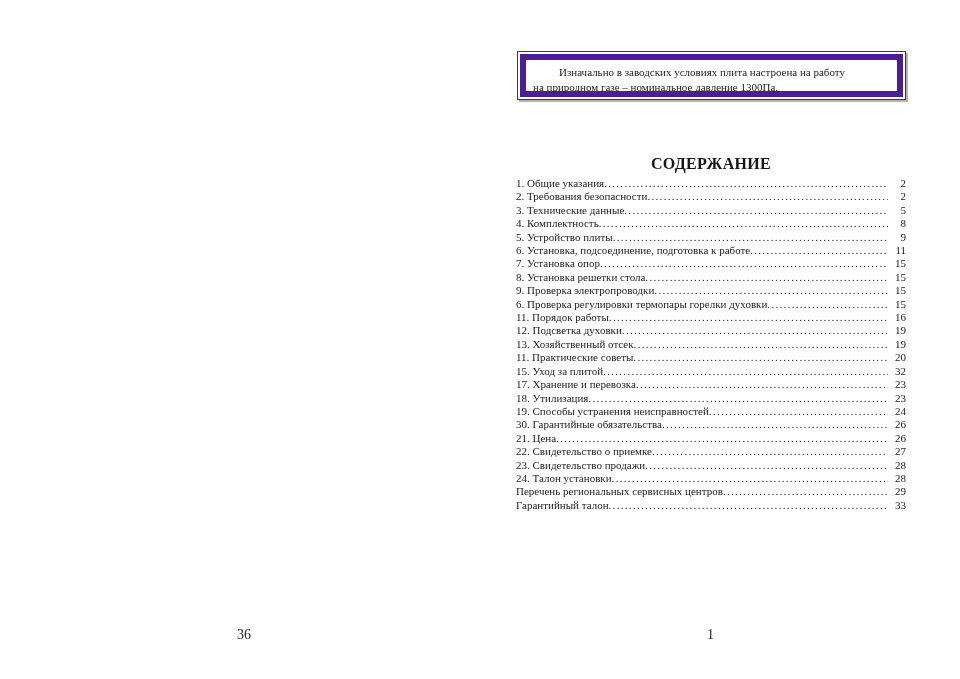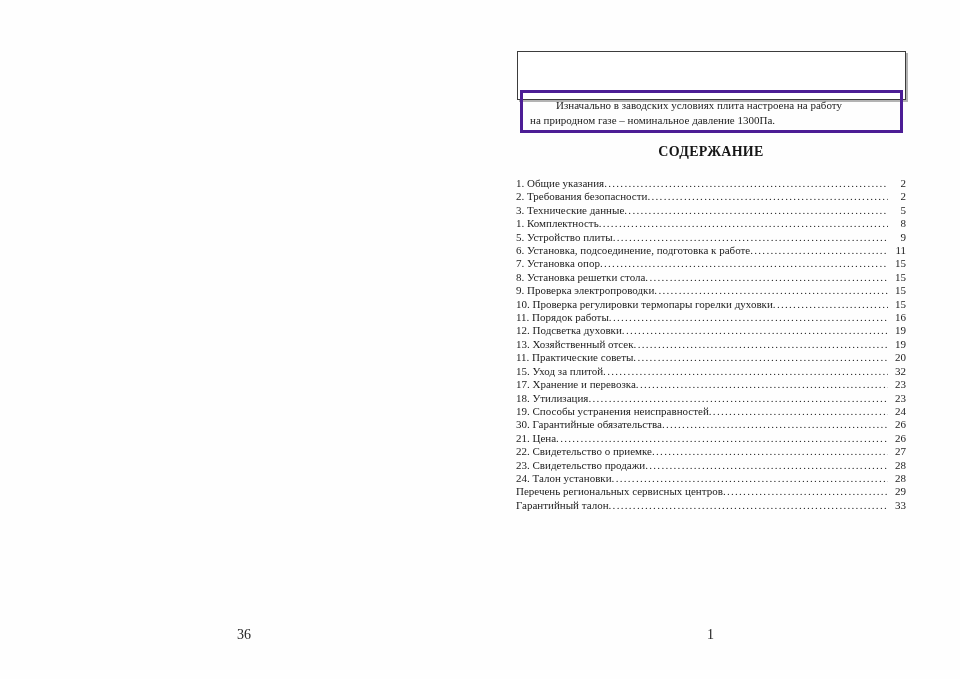--- a/index.html
+++ b/index.html
@@ -30,38 +30,37 @@
     box-sizing: border-box;
     border: 1px solid #3c3c3c;
     padding: 2px;
     box-shadow: 2px 2px 0 #b3b3b3;
     background: #ffffff;
   }
   .notice-inner {
     box-sizing: border-box;
     width: 100%;
     height: 100%;
-    border: 3px solid #4c1d95;
+    border: 6px solid #4c1d95;
     padding: 5px 24px 0 7px;
     font-size: 11px;
     line-height: 15px;
     color: #222222;
-    margin-top: 36px;
   }
   .notice-line1 { padding-left: 26px; white-space: nowrap; }
   .notice-line2 { white-space: nowrap; }
 
   
   .toc-heading {
     position: absolute;
     left: 516px;
-    top: 144px;
+    top: 155px;
     width: 390px;
     text-align: center;
-    font-size: 14px;
+    font-size: 16px;
     font-weight: bold;
     letter-spacing: 0.3px;
     color: #161616;
   }
 
   
   .toc-list {
     position: absolute;
     left: 516px;
     top: 177px;
@@ -131,21 +130,21 @@
         <span class="toc-title">2. Требования безопасности</span>
         <span class="toc-dots"></span>
         <span class="toc-page">2</span>
       </div>
     <div class="toc-row">
         <span class="toc-title">3. Технические данные</span>
         <span class="toc-dots"></span>
         <span class="toc-page">5</span>
       </div>
     <div class="toc-row">
-        <span class="toc-title">1. Комплектность</span>
+        <span class="toc-title">4. Комплектность</span>
         <span class="toc-dots"></span>
         <span class="toc-page">8</span>
       </div>
     <div class="toc-row">
         <span class="toc-title">5. Устройство плиты</span>
         <span class="toc-dots"></span>
         <span class="toc-page">9</span>
       </div>
     <div class="toc-row">
         <span class="toc-title">6. Установка, подсоединение, подготовка к работе</span>
@@ -161,21 +160,21 @@
         <span class="toc-title">8. Установка решетки стола</span>
         <span class="toc-dots"></span>
         <span class="toc-page">15</span>
       </div>
     <div class="toc-row">
         <span class="toc-title">9. Проверка электропроводки</span>
         <span class="toc-dots"></span>
         <span class="toc-page">15</span>
       </div>
     <div class="toc-row">
-        <span class="toc-title">10. Проверка регулировки термопары горелки духовки</span>
+        <span class="toc-title">6. Проверка регулировки термопары горелки духовки</span>
         <span class="toc-dots"></span>
         <span class="toc-page">15</span>
       </div>
     <div class="toc-row">
         <span class="toc-title">11. Порядок работы</span>
         <span class="toc-dots"></span>
         <span class="toc-page">16</span>
       </div>
     <div class="toc-row">
         <span class="toc-title">12. Подсветка духовки</span>

